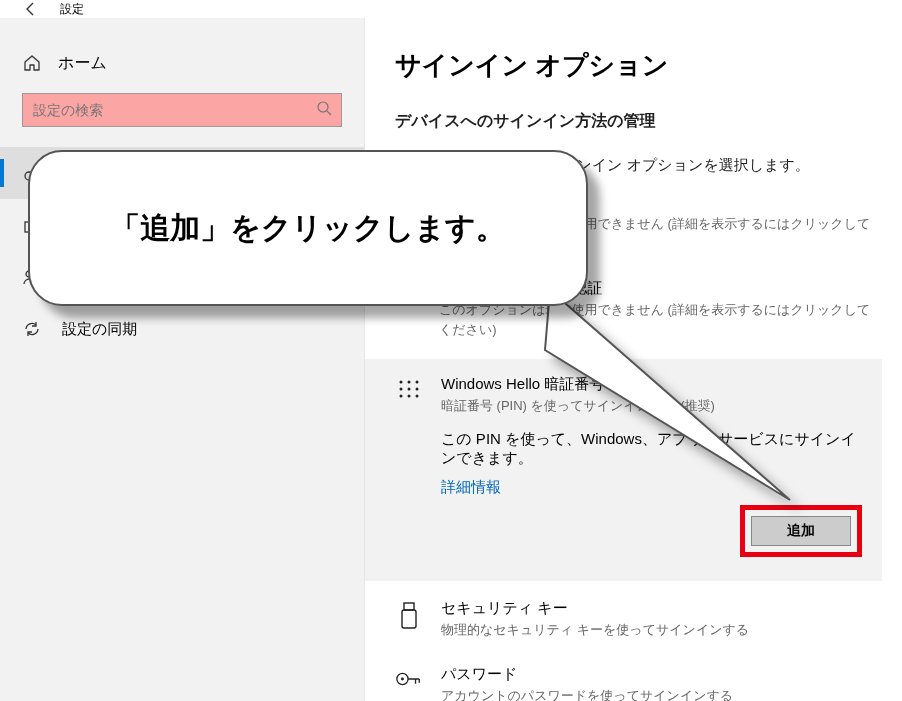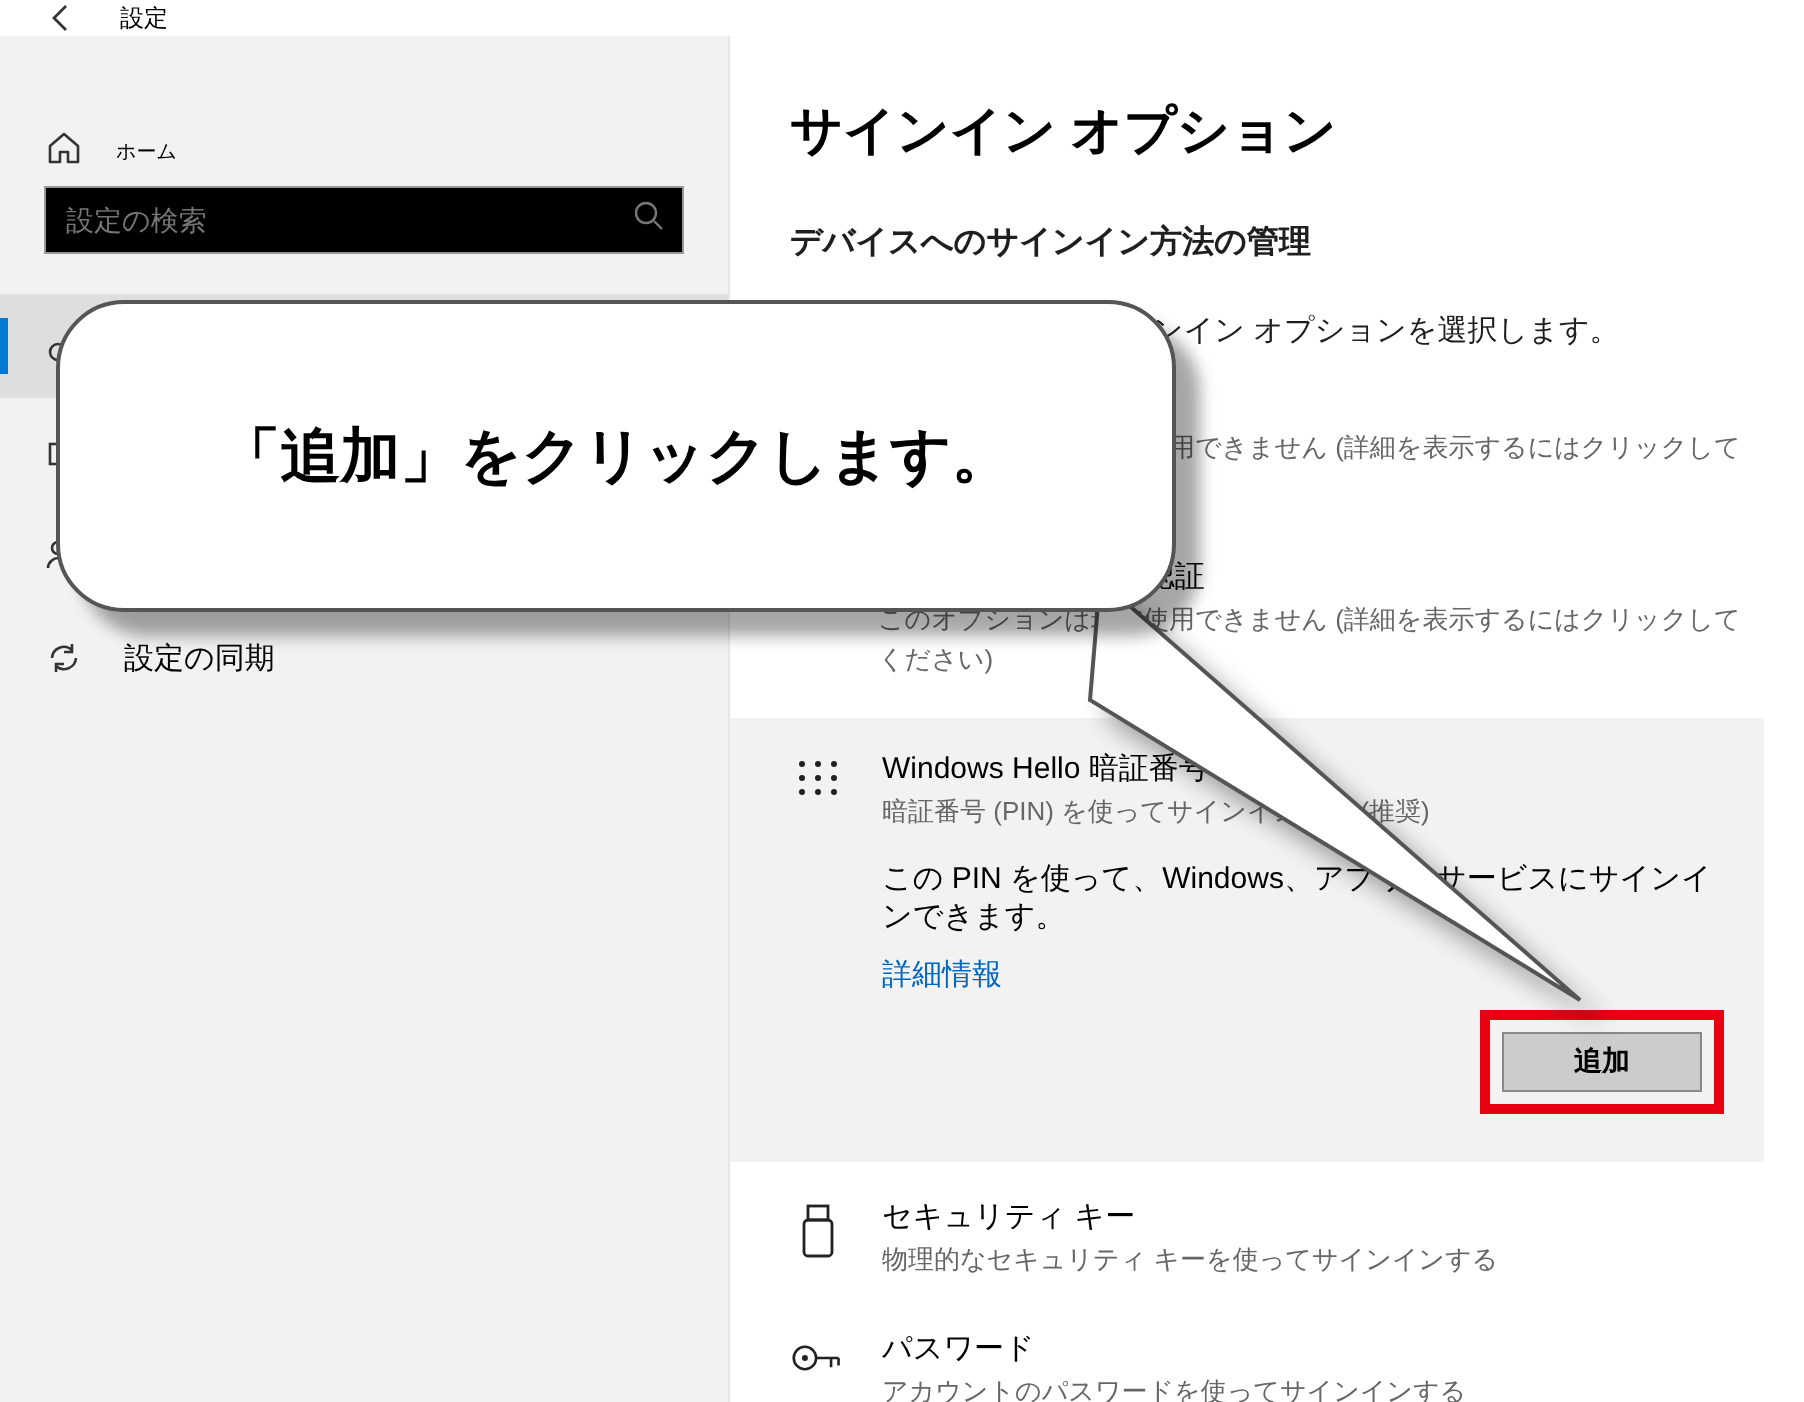--- a/index.html
+++ b/index.html
@@ -3,23 +3,23 @@
   <meta charset="utf-8">
   <style>
     * { margin:0; padding:0; box-sizing:border-box; font-family:"Yu Gothic UI","Meiryo",sans-serif; }
     body { width:902px; height:701px; background:#fff; overflow:hidden; position:relative; }
     .window { width:902px; height:701px; display:flex; flex-direction:column;border-radius:11px; }
     .titlebar { height:40px; display:flex; align-items:center; gap:20px; padding-left:22px; background:#fff; }
     .back { width:18px; height:18px; display:flex; align-items:center; justify-content:center; color:#333; }
     .title { font-size:12px; color:#000; }
     .body { flex:1; display:flex; }
     .sidebar { width:365px; background:#f2f2f2; padding-top:25px; display:flex; flex-direction:column; border-right:1px solid #e7e7e7; }
-    .home { display:flex; align-items:flex-end; gap:16px; padding:0 22px; height:40px; font-size:10px; color:#000; }
+    .home { display:flex; align-items:center; gap:16px; padding:0 22px; height:40px; font-size:16px; color:#000; }
     .searchwrap { padding:10px 22px 20px 22px; }
-    .search { width:100%; height:34px; border:1px solid #999; background:#000000; padding:0 36px 0 10px; font-size:14px; color:#666; position:relative; }
+    .search { width:100%; height:34px; border:1px solid #999; background:#fca5a5; padding:0 36px 0 10px; font-size:14px; color:#666; position:relative; }
     .searchbox { position:relative; }
     .searchicon { position:absolute; right:10px; top:50%; transform:translateY(-50%); color:#666; }
     .navitem { display:flex; align-items:center; gap:20px; height:52px; padding:0 22px; font-size:15px; color:#000; cursor:pointer; }
     .navitem.active { background:#dedede; }
     .navitem.active::before { content:""; position:absolute; left:0; width:4px; height:28px; background:#0078d4; }
     .navitem { position:relative; }
     .navicon { width:20px; display:flex; justify-content:center; color:#333; }
     .main { flex:1; padding:30px 20px 20px 30px; font-size:14px; color:#000; }
     .h1 { font-size:26px; font-weight:600; margin-bottom:28px; }
     .h2 { font-size:16px; font-weight:600; margin-bottom:24px; color:#1f1f1f; }

